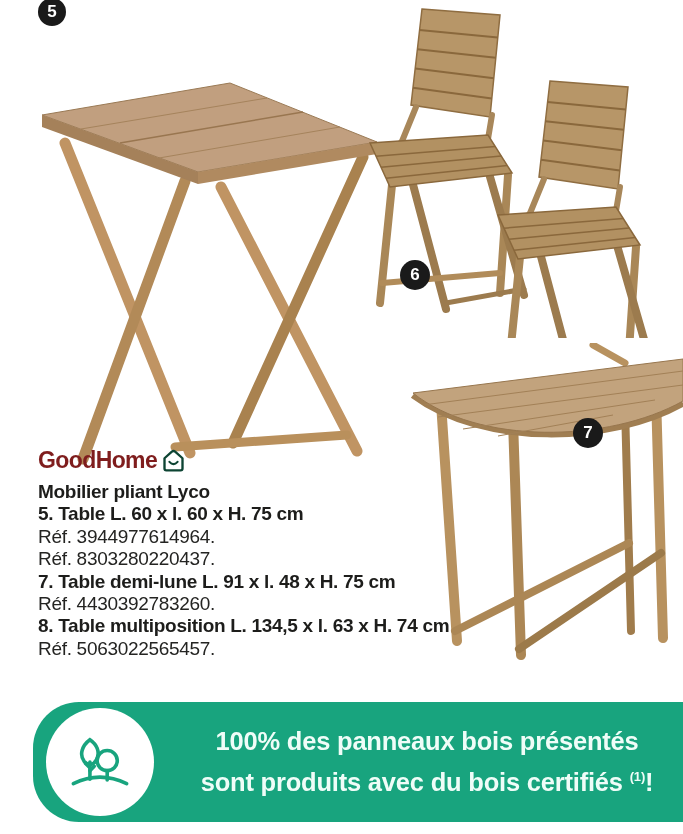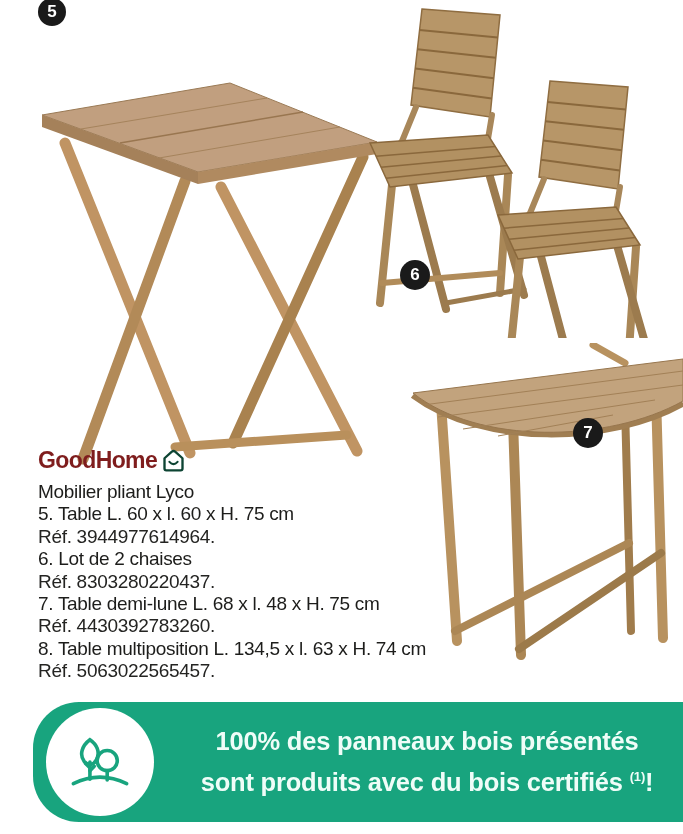--- a/index.html
+++ b/index.html
@@ -23,21 +23,21 @@
     position:absolute;left:38px;top:446px;display:flex;align-items:center;gap:3px;
   }
   .brand-text{
     font-size:23px;font-weight:700;color:#7f1d1d;letter-spacing:-0.6px;
   }
   .house-icon{width:27px;height:29px;display:block;}
   .product-info{
     position:absolute;left:38px;top:481px;width:560px;
     font-size:19px;line-height:22.4px;letter-spacing:-0.3px;white-space:nowrap;
   }
-  .pline-bold{font-weight:400;}
+  .pline-bold{font-weight:700;}
   .pline-ref{font-weight:400;color:#242422;}
   .banner{
     position:absolute;left:33px;top:702px;width:650px;height:120px;
     background:#18a47e;border-radius:46px 0 0 46px;overflow:hidden;
   }
   .banner-circle{
     position:absolute;left:13px;top:6px;width:108px;height:108px;border-radius:50%;
     background:#ffffff;display:flex;align-items:center;justify-content:center;
   }
   .trees-icon{width:72px;height:72px;display:block;}
@@ -125,23 +125,22 @@
     <svg class="house-icon" viewBox="0 0 30 30">
       <path d="M5,12.5 L13.2,5.2 Q15,3.8 16.8,5.2 L25,12.5 L25,24 Q25,26 23,26 L7,26 Q5,26 5,24 Z" fill="none" stroke="#0d4433" stroke-width="2.6" stroke-linejoin="round"></path>
       <path d="M10.5,16.5 Q15,21.5 19.5,16.5" fill="none" stroke="#0d4433" stroke-width="2.4" stroke-linecap="round"></path>
     </svg>
   </div>
 
   <div class="product-info">
     <div class="pline-bold">Mobilier pliant Lyco</div>
     <div class="pline-bold">5. Table L. 60 x l. 60 x H. 75 cm</div>
     <div class="pline-ref">Réf. 3944977614964.</div>
-    <div class="pline-bold">6. Lot de 2 chaises</div>
     <div class="pline-ref">Réf. 8303280220437.</div>
-    <div class="pline-bold">7. Table demi-lune L. 68 x l. 48 x H. 75 cm</div>
+    <div class="pline-bold">7. Table demi-lune L. 91 x l. 48 x H. 75 cm</div>
     <div class="pline-ref">Réf. 4430392783260.</div>
     <div class="pline-bold">8. Table multiposition L. 134,5 x l. 63 x H. 74 cm</div>
     <div class="pline-ref">Réf. 5063022565457.</div>
   </div>
 
   <div class="banner">
     <div class="banner-circle">
       <svg class="trees-icon" viewBox="0 0 100 100">
         <g fill="none" stroke="#18a47e" stroke-width="5" stroke-linecap="round">
           <path d="M36,19 C 25,27 21,40 28,49 C 33,55 41,55 45,47 C 51,36 45,25 36,19 Z"></path>

